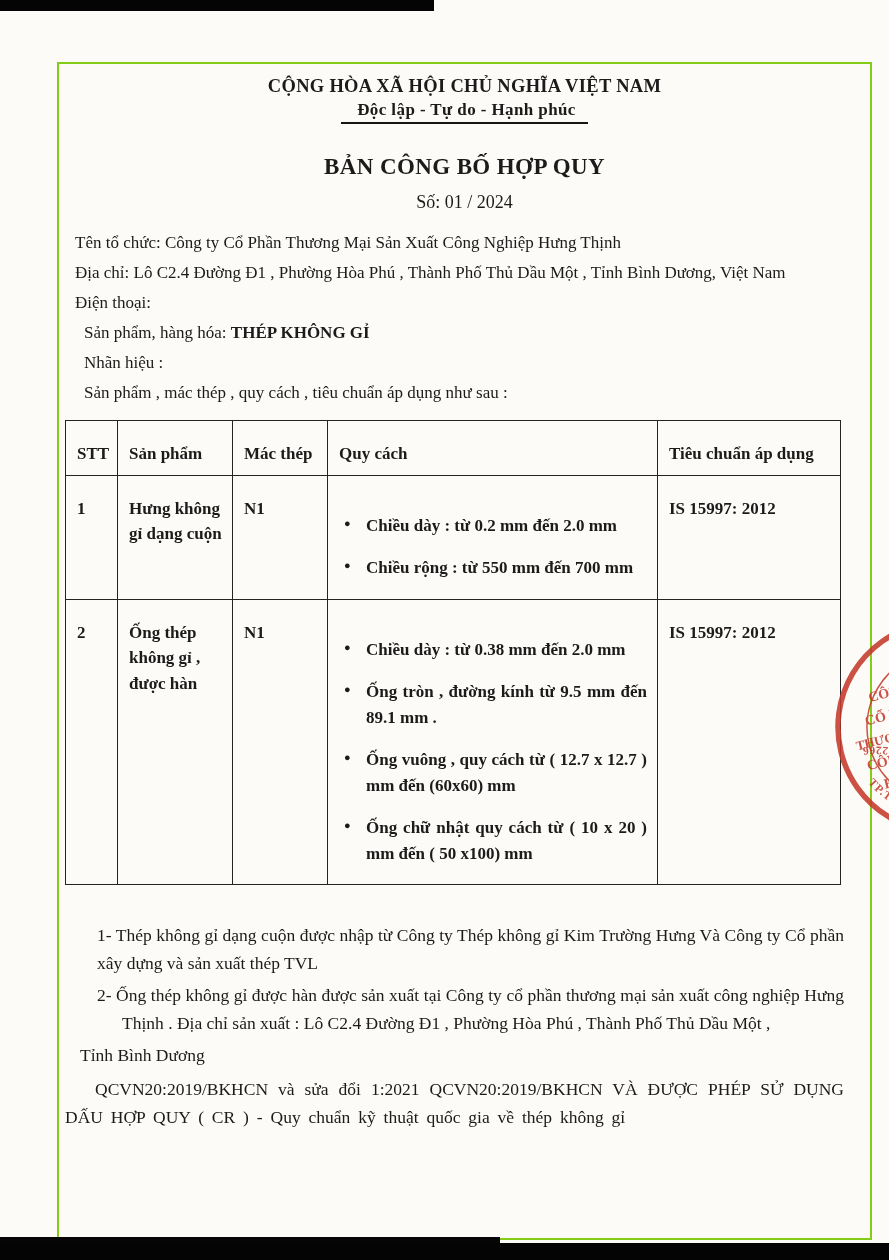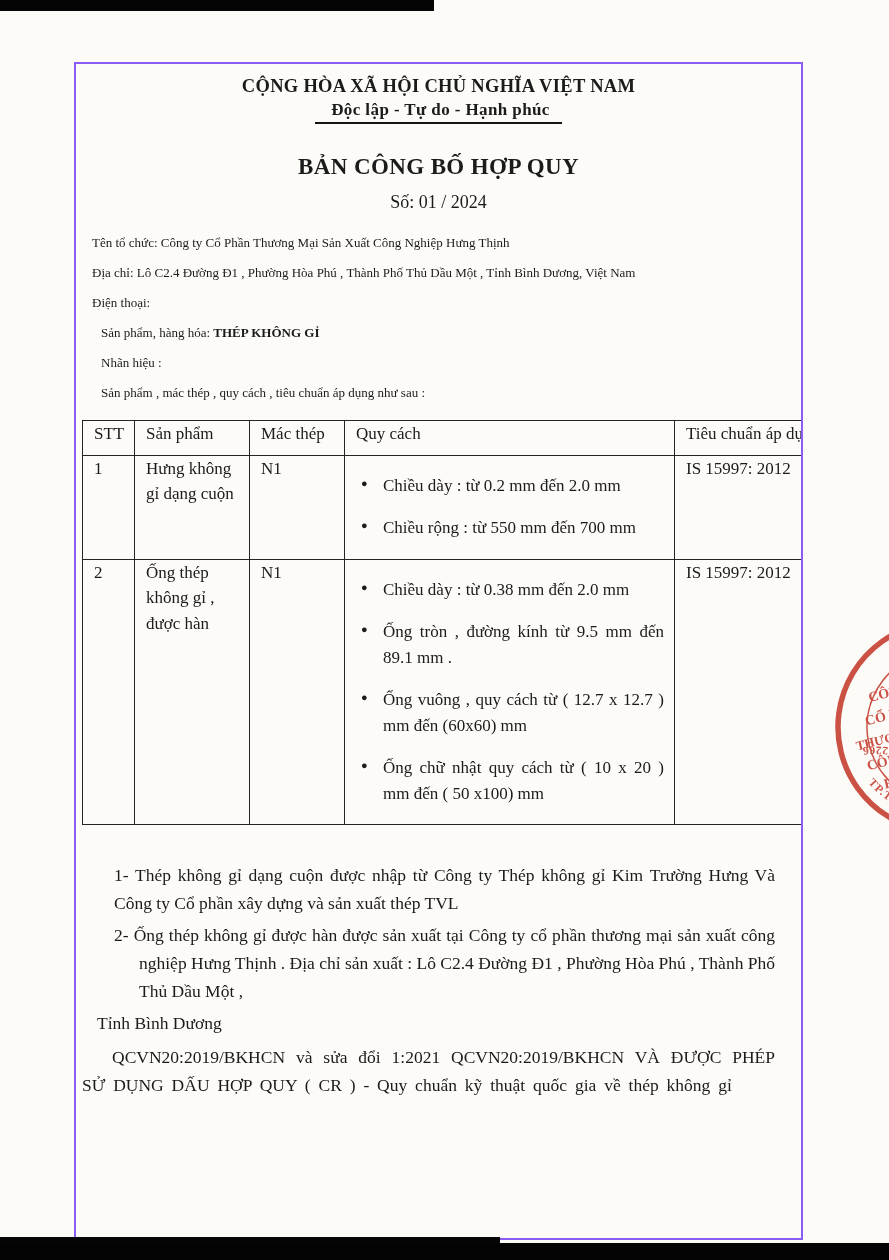--- a/index.html
+++ b/index.html
@@ -21,23 +21,23 @@
     overflow: hidden;
   }
   
   .scan-top    { position: absolute; left: 0; top: 0; width: 434px; height: 11px; background: #040404; }
   .scan-bot-a  { position: absolute; left: 0; top: 1237px; width: 500px; height: 23px; background: #060606; }
   .scan-bot-b  { position: absolute; left: 0; top: 1243px; width: 889px; height: 17px; background: #040404; }
 
   
   .frame {
     position: absolute;
-    left: 74px; top: 62px;
-    width: 729px; height: 1178px;
-    border: 2px solid #8b5cf6;
+    left: 57px; top: 62px;
+    width: 815px; height: 1178px;
+    border: 2px solid #84cc16;
     box-sizing: border-box;
     overflow: hidden;
   }
 
   .nat-header {
     margin-top: 12px;
     text-align: center;
     font-weight: 700;
     font-size: 18.5px;
     letter-spacing: 0.3px;
@@ -60,39 +60,39 @@
   }
   .doc-no {
     text-align: center;
     font-size: 18px;
     margin-top: 12px;
   }
 
   .body-paras { margin: 16px 26px 0 16px; }
   .bp {
     margin: 0 0 2px 0;
-    font-size: 13px;
+    font-size: 17px;
     line-height: 28px;
     text-align: justify;
   }
   .bp.indent { padding-left: 9px; }
   .bold { font-weight: 700; }
 
   .spec-table {
     margin: 13px 0 0 6px;
     border-collapse: collapse;
     table-layout: fixed;
     width: 775px;
     font-size: 17px;
   }
   .spec-table th, .spec-table td {
     border: 1.5px solid #242424;
-    padding: 0 10px 8px 11px;
+    padding: 20px 10px 8px 11px;
     vertical-align: top;
-    font-weight: 400;
+    font-weight: 700;
     text-align: left;
     line-height: 1.5;
     box-sizing: border-box;
     overflow: hidden;
   }
   .cc { text-align: center; }
   .jc { text-align: justify; }
   tr.row1 > td { height: 97px; }
   tr.row2 > td { height: 240px; }
   .qitem {

